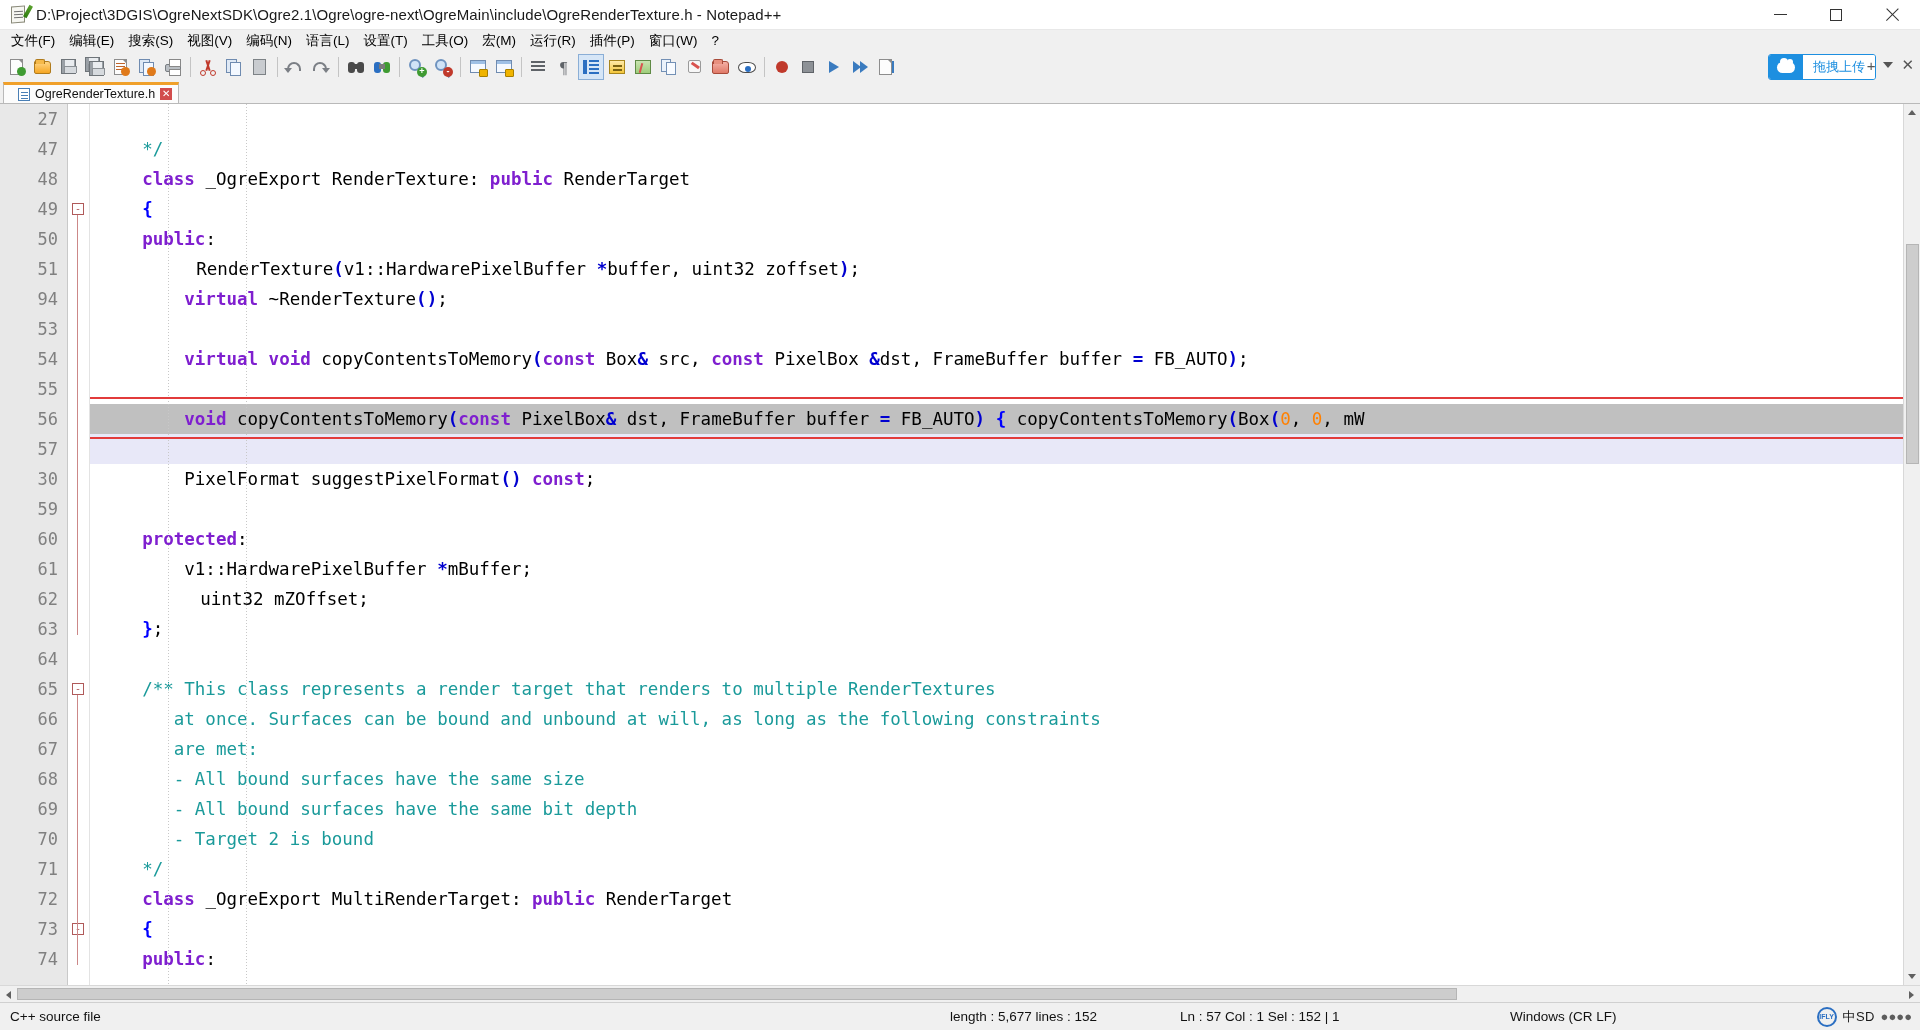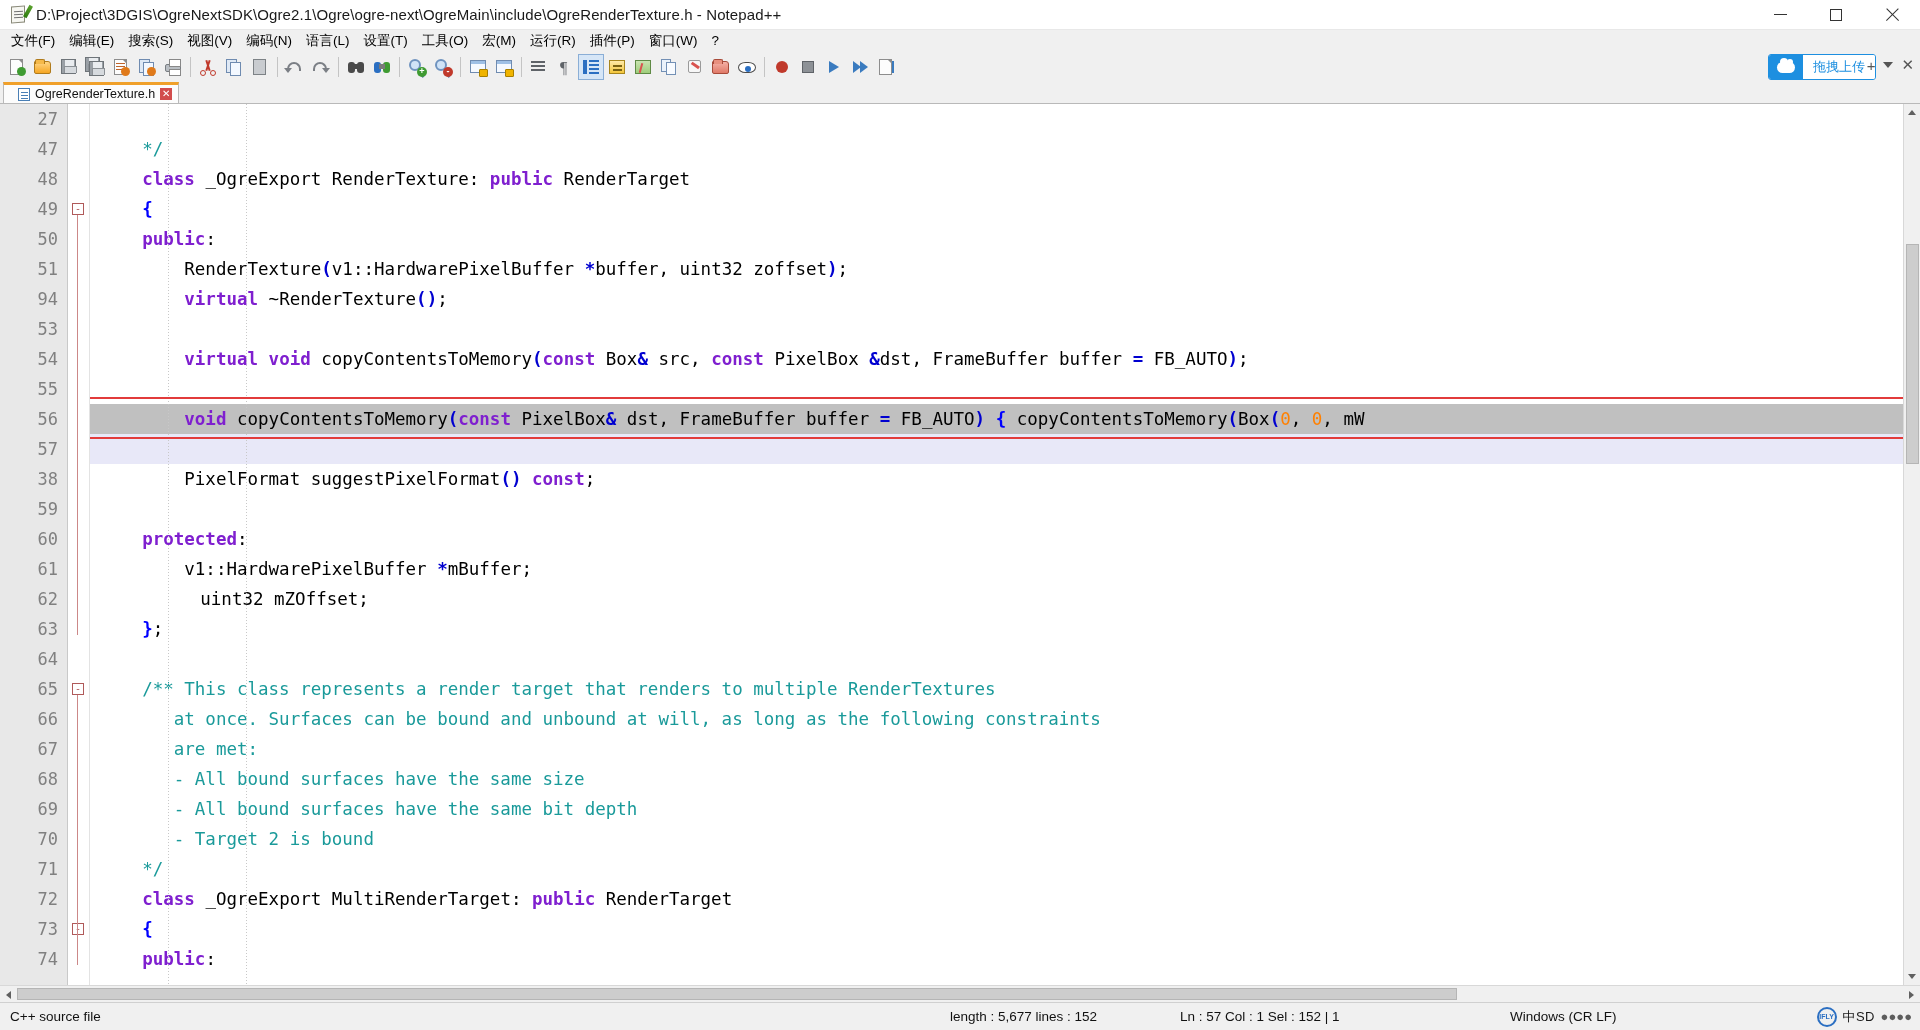--- a/index.html
+++ b/index.html
@@ -791,21 +791,21 @@
         <div class="lnum">48</div>
         <div class="lnum">49</div>
         <div class="lnum">50</div>
         <div class="lnum">51</div>
         <div class="lnum">94</div>
         <div class="lnum">53</div>
         <div class="lnum">54</div>
         <div class="lnum">55</div>
         <div class="lnum">56</div>
         <div class="lnum">57</div>
-        <div class="lnum">38</div>
+        <div class="lnum">30</div>
         <div class="lnum">59</div>
         <div class="lnum">60</div>
         <div class="lnum">61</div>
         <div class="lnum">62</div>
         <div class="lnum">63</div>
         <div class="lnum">64</div>
         <div class="lnum">65</div>
         <div class="lnum">66</div>
         <div class="lnum">67</div>
         <div class="lnum">68</div>
@@ -840,21 +840,21 @@
         <div class="code-line" style="position: absolute; top: 450px; left: 0px; right: 0px;"><span>        v1::HardwarePixelBuffer </span><span class="op">*</span><span>mBuffer;</span></div>
         <div class="code-line" style="position: absolute; top: 420px; left: 0px; right: 0px;"><span>    </span><span class="kw">protected</span><span>:</span></div>
         <div class="code-line" style="position: absolute; top: 390px; left: 0px; right: 0px;"><span></span></div>
         <div class="code-line" style="position: absolute; top: 360px; left: 0px; right: 0px;"><span>        PixelFormat suggestPixelFormat</span><span class="op">()</span><span> </span><span class="kw">const</span><span>;</span></div>
         <div class="code-line caretline" style="position: absolute; top: 330px; left: 0px; right: 0px;"><span></span></div>
         <div class="code-line sel" style="position: absolute; top: 300px; left: 0px; right: 0px;"><span>        </span><span class="kw">void</span><span> copyContentsToMemory</span><span class="op">(</span><span class="kw">const</span><span> PixelBox</span><span class="op">&amp;</span><span> dst, FrameBuffer buffer </span><span class="op">=</span><span class="op" style="font-weight: normal; color: rgb(0, 0, 0);"> FB_AUTO</span><span class="op">)</span><span> </span><span class="brace">{</span><span> copyContentsToMemory</span><span class="op">(</span><span>Box</span><span class="op">(</span><span class="num">0</span><span>, </span><span class="num">0</span><span>, mW</span></div>
         <div class="code-line" style="position: absolute; top: 270px; left: 0px; right: 0px;"><span></span></div>
         <div class="code-line" style="position: absolute; top: 240px; left: 0px; right: 0px;"><span>        </span><span class="kw">virtual</span><span> </span><span class="kw">void</span><span> copyContentsToMemory</span><span class="op">(</span><span class="kw">const</span><span> Box</span><span class="op">&amp;</span><span> src, </span><span class="kw">const</span><span> PixelBox </span><span class="op">&amp;</span><span>dst, FrameBuffer buffer </span><span class="op">=</span><span> FB_AUTO</span><span class="op">)</span><span>;</span></div>
         <div class="code-line" style="position: absolute; top: 210px; left: 0px; right: 0px;"><span></span></div>
         <div class="code-line" style="position: absolute; top: 180px; left: 0px; right: 0px;"><span>        </span><span class="kw">virtual</span><span> ~RenderTexture</span><span class="op">()</span><span>;</span></div>
-        <div class="code-line" style="position: absolute; top: 150px; left: 0px; right: 0px;"><span>        RenderTexture</span><span class="op">(</span><span>v1::HardwarePixelBuffer </span><span class="op">*</span><span>buffer, uint32 zoffset</span><span class="op">)</span><span>;</span></div>
+        <div class="code-line" style="position: absolute; top: 150px; left: 12px; right: 0px;"><span>        RenderTexture</span><span class="op">(</span><span>v1::HardwarePixelBuffer </span><span class="op">*</span><span>buffer, uint32 zoffset</span><span class="op">)</span><span>;</span></div>
         <div class="code-line" style="position: absolute; top: 120px; left: 0px; right: 0px;"><span>    </span><span class="kw">public</span><span>:</span></div>
         <div class="code-line" style="position: absolute; top: 90px; left: 0px; right: 0px;"><span>    </span><span class="brace">{</span></div>
         <div class="code-line" style="position: absolute; top: 60px; left: 0px; right: 0px;"><span>    </span><span class="kw">class</span><span> _OgreExport RenderTexture: </span><span class="kw">public</span><span> RenderTarget</span></div>
         <div class="code-line" style="position: absolute; top: 30px; left: 0px; right: 0px;"><span class="cmt">    */</span></div>
       <div class="indent-guide" style="left:78px"></div>
       <div class="indent-guide" style="left:156px"></div>
       <div class="redbox" id="redbox" style="left: -88px; top: 293px; height: 42px; width: 1905px; border-color: rgb(226, 59, 59);"></div>
     </div>
     <div class="vscroll">
       <div class="arrow-up"></div>

